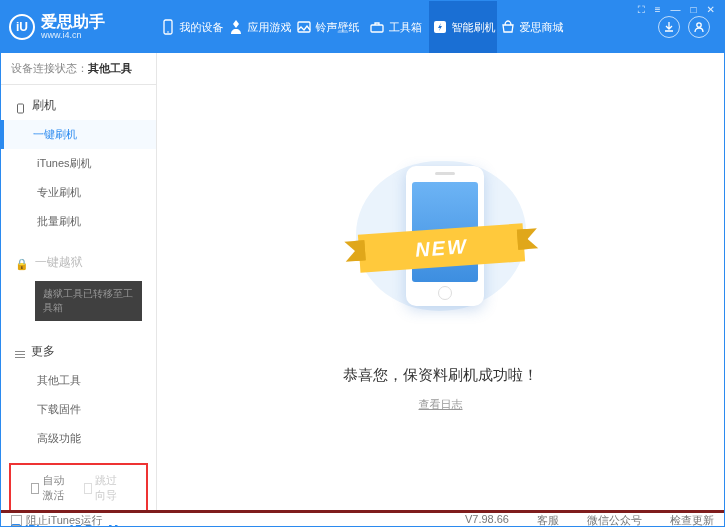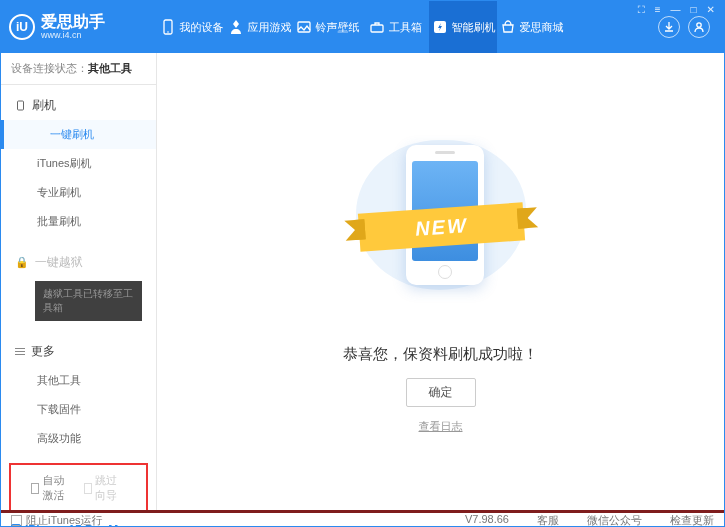--- a/index.html
+++ b/index.html
@@ -21,23 +21,23 @@
 .icon-btn { width: 22px; height: 22px; border: 1.5px solid rgba(255,255,255,.7); border-radius: 50%; display: flex; align-items: center; justify-content: center; cursor: pointer; font-size: 11px; }
 .win-controls { position: absolute; top: 4px; right: 8px; display: flex; gap: 6px; font-size: 10px; color: rgba(255,255,255,.85); }
 .win-btn { cursor: pointer; padding: 0 2px; }
 
 
 .body { flex: 1; display: flex; min-height: 0; }
 .sidebar { width: 156px; border-right: 1px solid #e6e6e6; display: flex; flex-direction: column; font-size: 12px; color: #555; }
 .conn-status { padding: 8px 10px; border-bottom: 1px solid #e6e6e6; font-size: 11px; color: #888; }
 .conn-status b { color: #333; }
 .side-section { padding: 6px 0; }
-.side-header { display: flex; align-items: center; gap: 6px; padding: 6px 14px; color: #444; font-size: 12px; }
+.side-header { display: flex; align-items: flex-end; gap: 6px; padding: 6px 14px; color: #444; font-size: 12px; }
 .side-item { padding: 7px 10px 7px 36px; cursor: pointer; color: #666; font-size: 11px; }
-.side-item.active { color: #2b8aef; border-left: 3px solid #2b8aef; padding-left: 46px; background: #f5faff; }
+.side-item.active { color: #2b8aef; border-left: 3px solid #2b8aef; padding-left: 29px; background: #f5faff; }
 .side-sub { margin: 4px 14px 4px 34px; padding: 6px 8px; background: #404040; color: #999; font-size: 10px; line-height: 1.4; cursor: pointer; }
 .checkbox-row { padding: 8px 20px; border: 2px solid #e33; margin: 4px 8px; display: flex; gap: 10px; font-size: 11px; color: #888; }
 .cb { display: flex; align-items: center; gap: 3px; }
 .cb-box { width: 11px; height: 11px; border: 1px solid #aaa; background: #fff; }
 .device-info { padding: 6px 10px; font-size: 11px; }
 .device-name { color: #2b8aef; font-weight: bold; font-size: 12px; }
 .phone-icon { width: 10px; height: 14px; border: 1.5px solid #2b8aef; border-radius: 2px; display: inline-block; vertical-align: middle; margin-right: 4px; position: relative; }
 .phone-icon::after { content: ""; position: absolute; bottom: 1px; left: 50%; transform: translateX(-50%); width: 3px; height: 1px; background: #2b8aef; }
 
 
@@ -220,21 +220,20 @@
 
     <div class="main">
       <div class="illustration">
         <div class="blob"></div>
         <div class="phone-illus">
             <div class="phone-screen"></div>
           </div>
         <div class="ribbon">NEW</div>
       </div>
       <div class="success-msg">恭喜您，保资料刷机成功啦！</div>
-      <button class="confirm-btn">确定</button>
       <div class="view-log">查看日志</div>
     </div>
   </div>
 
   <div class="footer">
     <label class="footer-left">
       <span class="cb-box"></span>
         <span>阻止iTunes运行</span>
     </label>
     <div class="footer-right">

